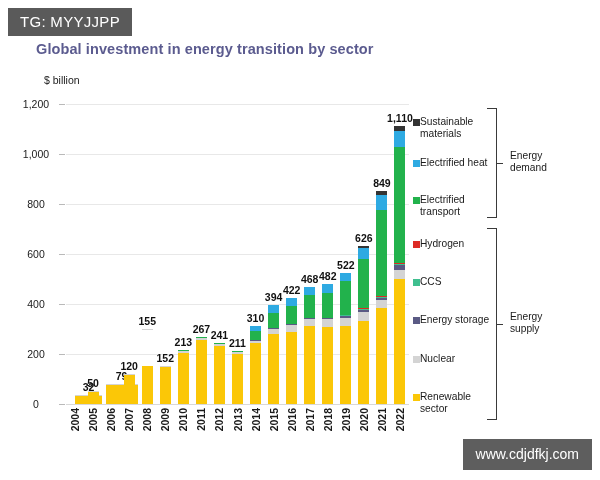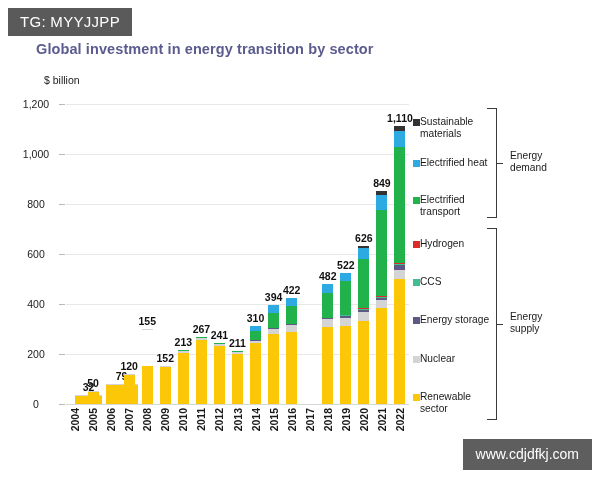--- a/index.html
+++ b/index.html
@@ -291,20 +291,28 @@
           <div class="seg" style="height: 70px; background: rgb(251, 199, 7);"></div>
           <div class="bar-value">394</div>
         </div>
         <div class="barcol" style="left: 220.158px; width: 11px;">
           <div class="seg" style="height: 8.25px; background: rgb(46, 170, 226);"></div>
           <div class="seg" style="height: 18px; background: rgb(34, 178, 76);"></div>
           <div class="seg" style="height: 1px; background: rgb(90, 90, 132);"></div>
           <div class="seg" style="height: 6.75px; background: rgb(212, 212, 212);"></div>
           <div class="seg" style="height: 72px; background: rgb(251, 199, 7);"></div>
           <div class="bar-value">422</div>
+        </div>
+        <div class="barcol" style="left: 238.211px; width: 11px;">
+          <div class="seg" style="height: 8px; background: rgb(46, 170, 226);"></div>
+          <div class="seg" style="height: 23.25px; background: rgb(34, 178, 76);"></div>
+          <div class="seg" style="height: 1px; background: rgb(90, 90, 132);"></div>
+          <div class="seg" style="height: 7px; background: rgb(212, 212, 212);"></div>
+          <div class="seg" style="height: 78px; background: rgb(251, 199, 7);"></div>
+          <div class="bar-value">468</div>
         </div>
         <div class="barcol" style="left: 256.263px; width: 11px;">
           <div class="seg" style="height: 9px; background: rgb(46, 170, 226);"></div>
           <div class="seg" style="height: 25.5px; background: rgb(34, 178, 76);"></div>
           <div class="seg" style="height: 1px; background: rgb(90, 90, 132);"></div>
           <div class="seg" style="height: 7.5px; background: rgb(212, 212, 212);"></div>
           <div class="seg" style="height: 77.5px; background: rgb(251, 199, 7);"></div>
           <div class="bar-value">482</div>
         </div>
         <div class="barcol" style="left: 274.316px; width: 11px;">

